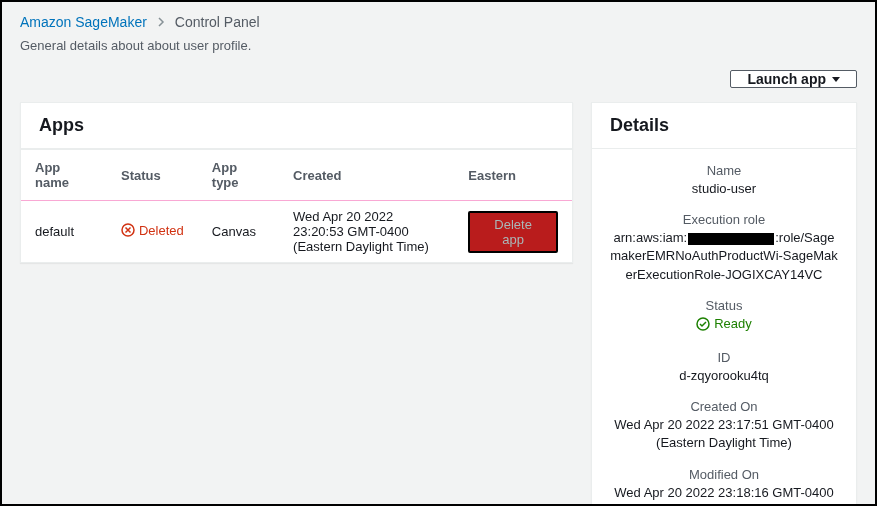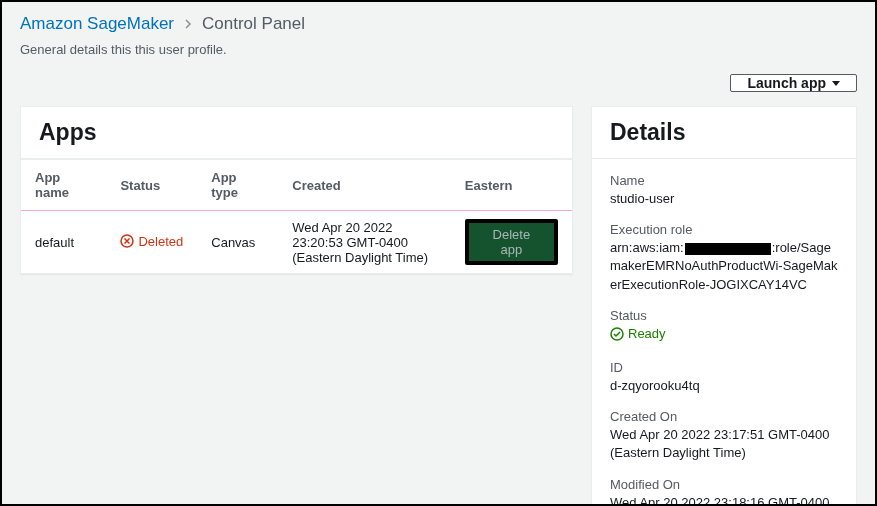--- a/index.html
+++ b/index.html
@@ -17,21 +17,21 @@
       overflow: hidden;
       border: 2px solid #000;
     }
     .page {
       padding: 12px 18px 18px 18px;
     }
     .breadcrumb {
       display: flex;
       align-items: center;
       gap: 10px;
-      font-size: 17px;
+      font-size: 14px;
       margin-bottom: 8px;
     }
     .breadcrumb a {
       color: #0073bb;
       text-decoration: none;
     }
     .breadcrumb .sep {
       color: #879196;
     }
     .breadcrumb .current {
@@ -80,21 +80,21 @@
       gap: 18px;
       align-items: flex-start;
     }
     .card {
       background: #fff;
       border: 1px solid #eaeded;
       box-shadow: 0 1px 1px rgba(0,0,0,0.05);
     }
     .card-header {
       padding: 12px 18px;
-      font-size: 23px;
+      font-size: 18px;
       font-weight: 700;
       border-bottom: 1px solid #eaeded;
     }
     .apps-card {
       flex: 1;
     }
     .details-card {
       width: 266px;
     }
     table {
@@ -134,20 +134,21 @@
     .icon-circle-x, .icon-circle-check {
       display: inline-block;
       width: 14px;
       height: 14px;
     }
     .details-body {
       padding: 14px 18px;
     }
     .detail-item {
       margin-bottom: 14px;
+      text-align: center;
     }
     .detail-label {
       font-size: 13px;
       color: #545b64;
       margin-bottom: 2px;
     }
     .detail-value {
       font-size: 13px;
       color: #16191f;
       word-break: break-all;
@@ -155,22 +156,22 @@
     }
     .redacted {
       display: inline-block;
       background: #000;
       width: 86px;
       height: 12px;
       vertical-align: middle;
       margin: 0 1px;
     }
     .btn-small {
-      background: #14532d;
-      border: 4px solid #000000;
+      background: #b91c1c;
+      border: 2px solid #000000;
       padding: 4px 14px;
       font-size: 13px;
       color: #aab7b8;
       cursor: default;
       border-radius: 2px;
     }
   </style>
 </head>
 <body>
 
@@ -180,21 +181,21 @@
     <span class="sep">
       <svg width="8" height="10" viewBox="0 0 8 10">
           <path d="M2 1 L6 5 L2 9" stroke="#879196" stroke-width="1.5" fill="none"></path>
         </svg>
     </span>
     <span class="current">Control Panel</span>
   </div>
 
   <div class="header-row">
     <div>
-      <div class="page-desc">General details this this user profile.</div>
+      <div class="page-desc">General details about about user profile.</div>
     </div>
     <button class="btn">
       <span>Launch app</span>
       <span class="caret-down"></span>
     </button>
   </div>
 
   <div class="content-row">
 
     <div class="card apps-card">

